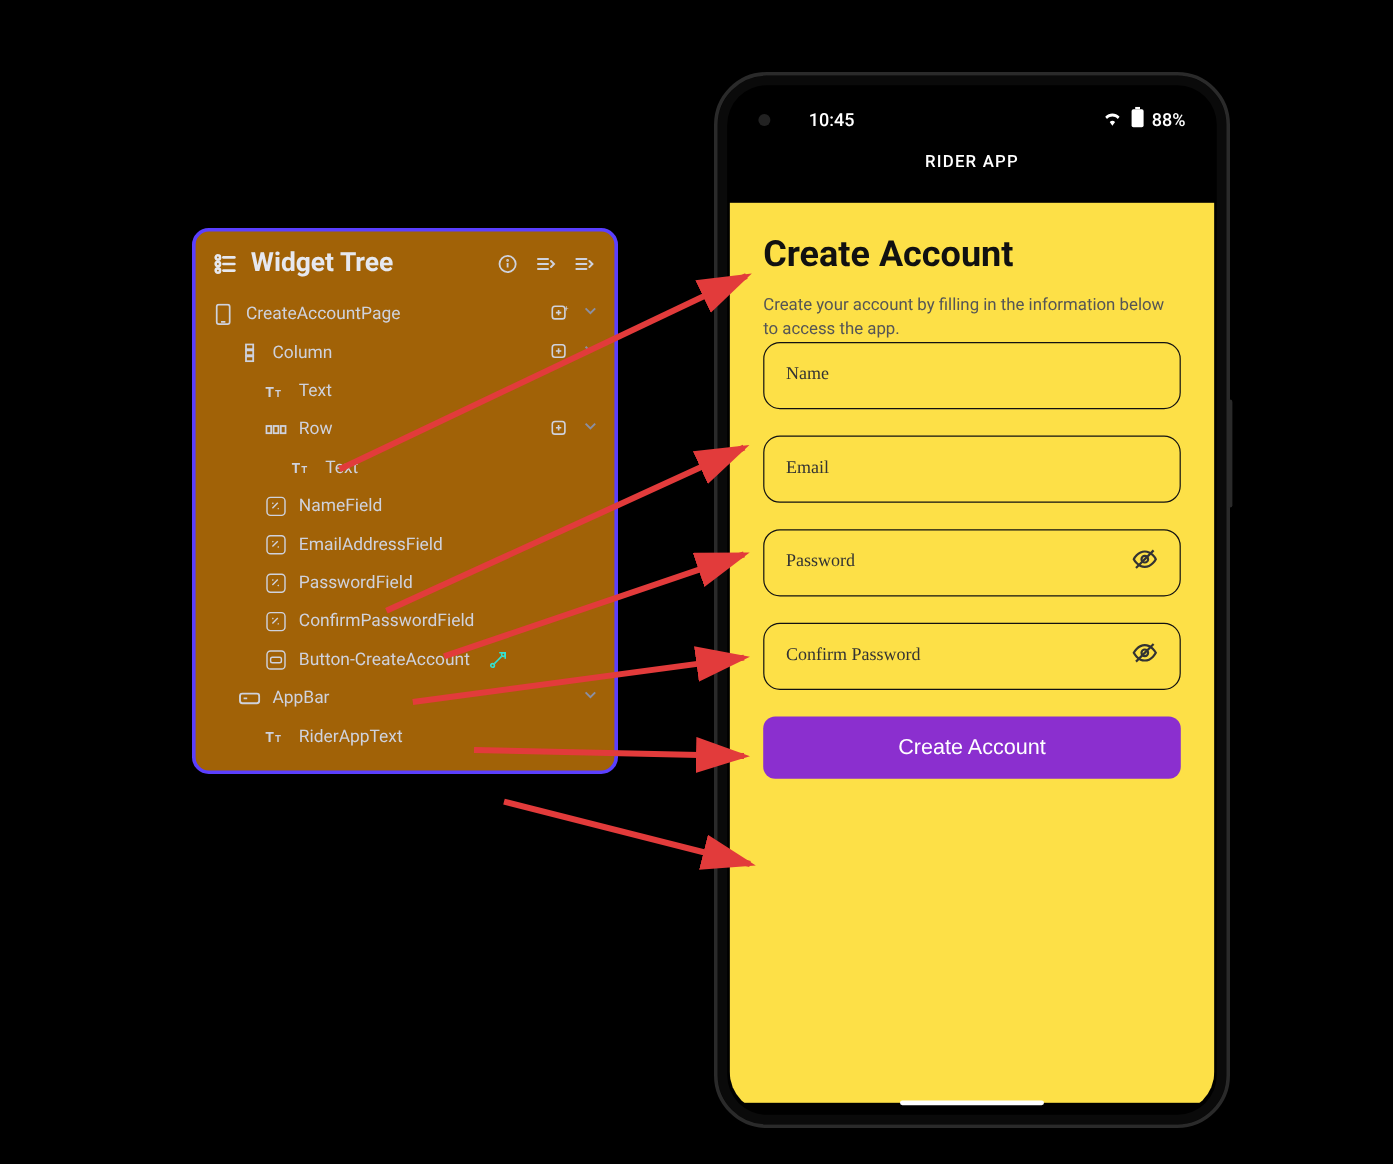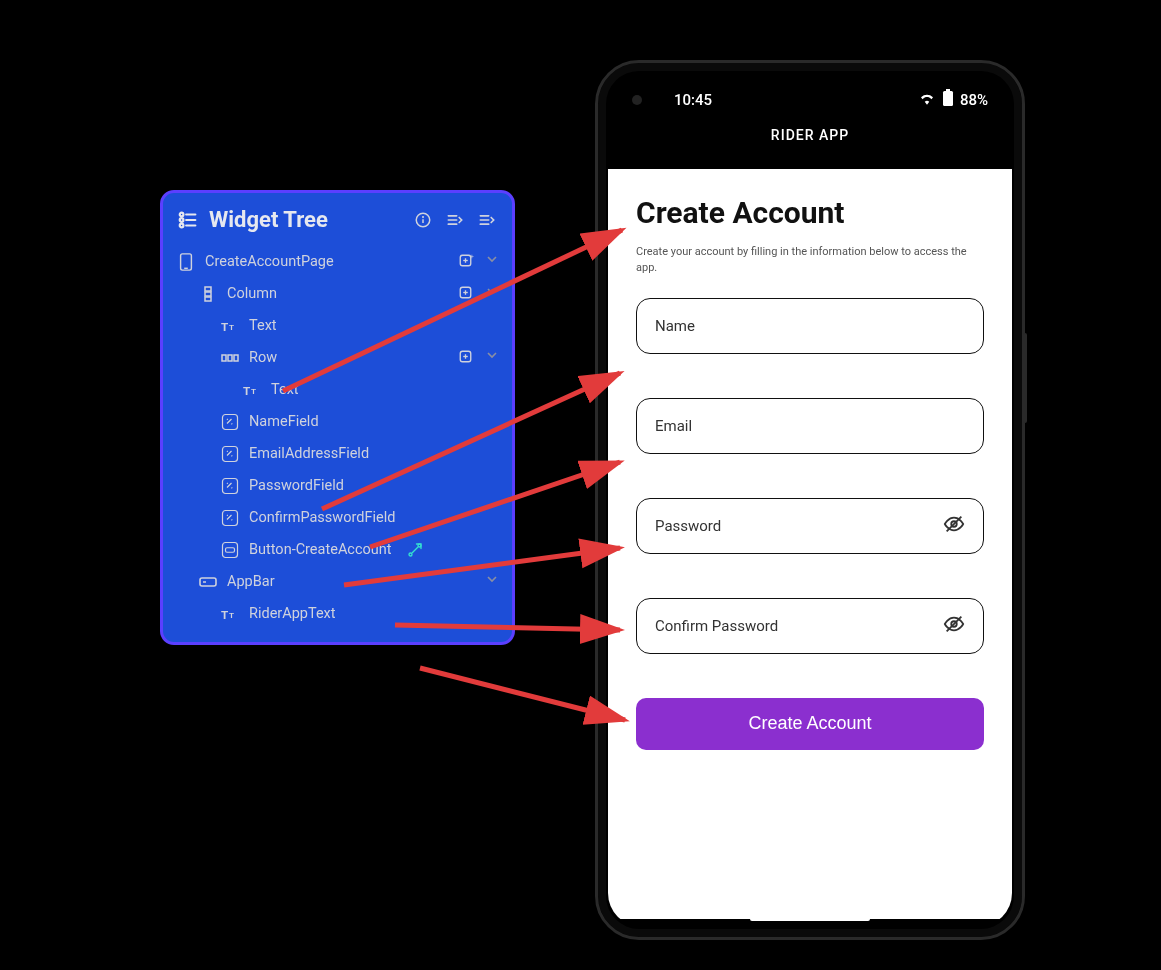--- a/index.html
+++ b/index.html
@@ -11,21 +11,21 @@
     position: relative;
     overflow: hidden;
   }
 
   
   .widget-panel {
     position: absolute;
     left: 160px;
     top: 190px;
     width: 355px;
-    background: #1d4ed8;
+    background: #a16207;
     border: 3px solid #5b3fff;
     border-radius: 14px;
     color: #cfd2dd;
     padding: 0;
     overflow: hidden;
   }
   .wt-header {
     display: flex;
     align-items: center;
     gap: 10px;
@@ -103,37 +103,38 @@
     width:10px;height:10px;background:#222;border-radius:50%;
     margin-right: 32px;
   }
   .status-right { margin-left:auto; display:flex; align-items:center; gap:6px;}
   .appbar {
     height: 42px;
     display:flex; justify-content:center;
     color:#fff; font-size:14px; letter-spacing:1px; font-weight:500;
   }
   .screen-body {
-    background:#ffffff;
+    background:#fde047;
     height: calc(100% - 96px - 8px);
     padding: 26px 28px;
     color:#111;
   }
   .screen-title { font-size: 30px; font-weight: 700; margin-bottom: 14px;}
-  .screen-sub { font-size:11px; color:#555; line-height:1.45; margin-bottom: 22px; max-width: 340px;}
+  .screen-sub { font-size:14px; color:#555; line-height:1.45; max-width: 340px;}
   .field {
     border:1.6px solid #111;
     border-radius:14px;
     height:56px;
     display:flex;
     align-items:center;
     padding: 0 18px;
-    margin-bottom: 44px;
+    margin-bottom: 22px;
     font-size:15px;
     color:#333;
+    font-family:Liberation Serif, serif;
   }
   .field .eye { margin-left:auto; color:#333; }
   .cta {
     background:#8b2fcf;
     color:#fff;
     border:none;
     width:100%;
     height:52px;
     border-radius:10px;
     font-size:18px;

